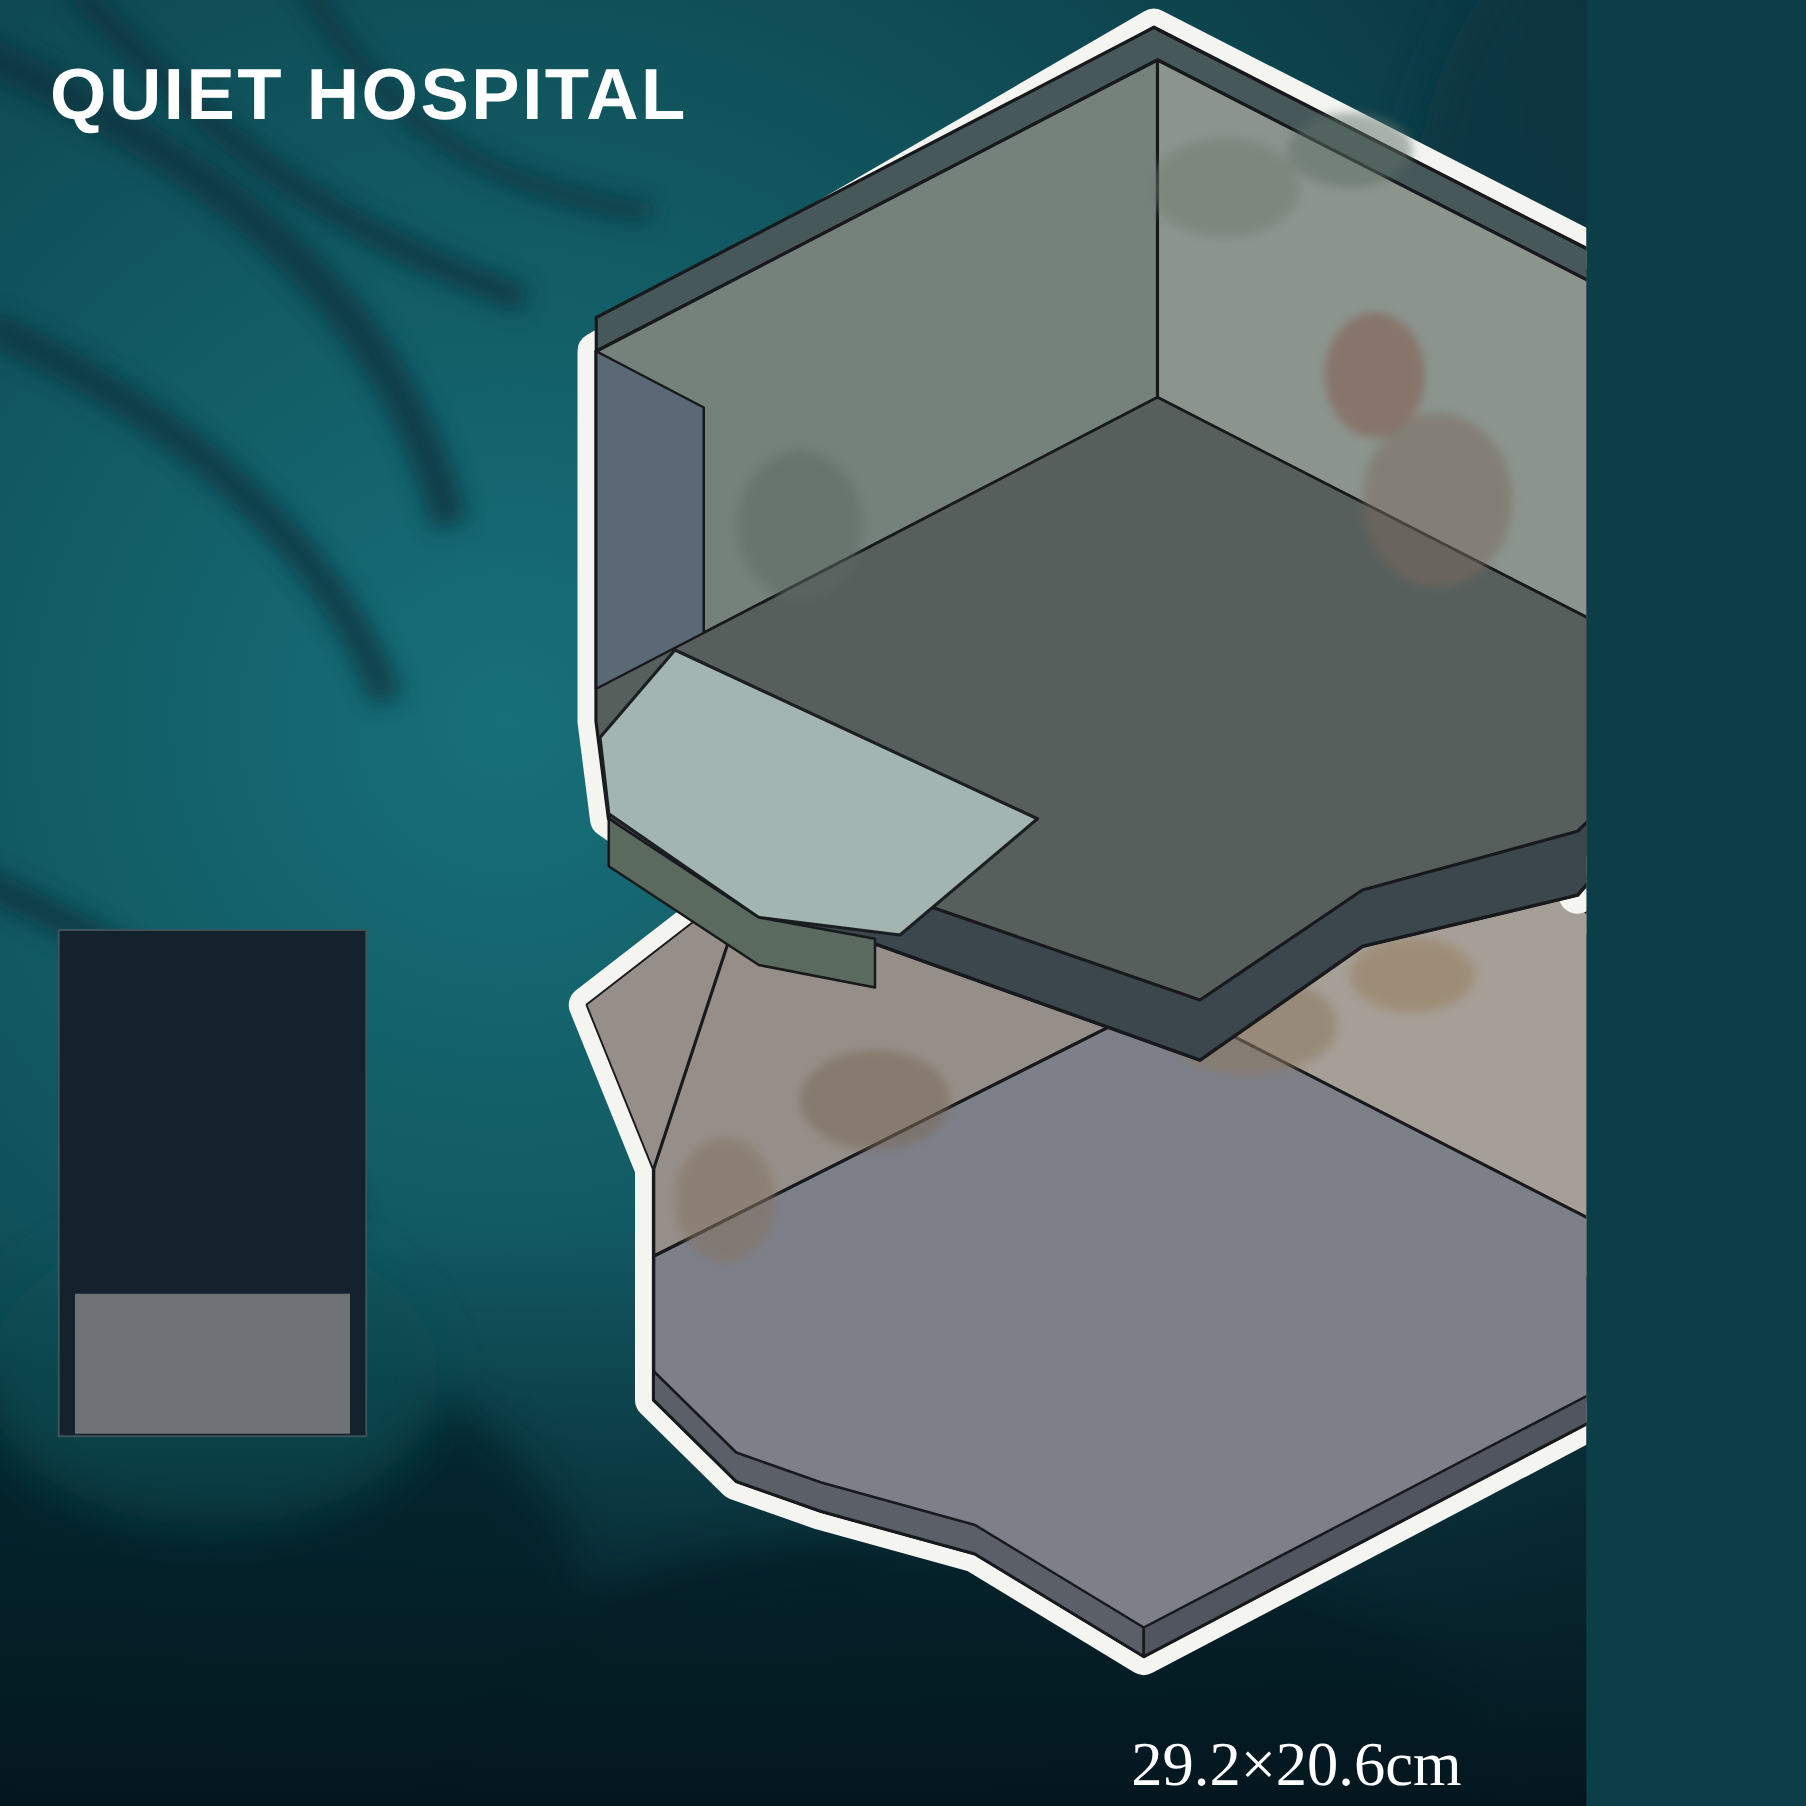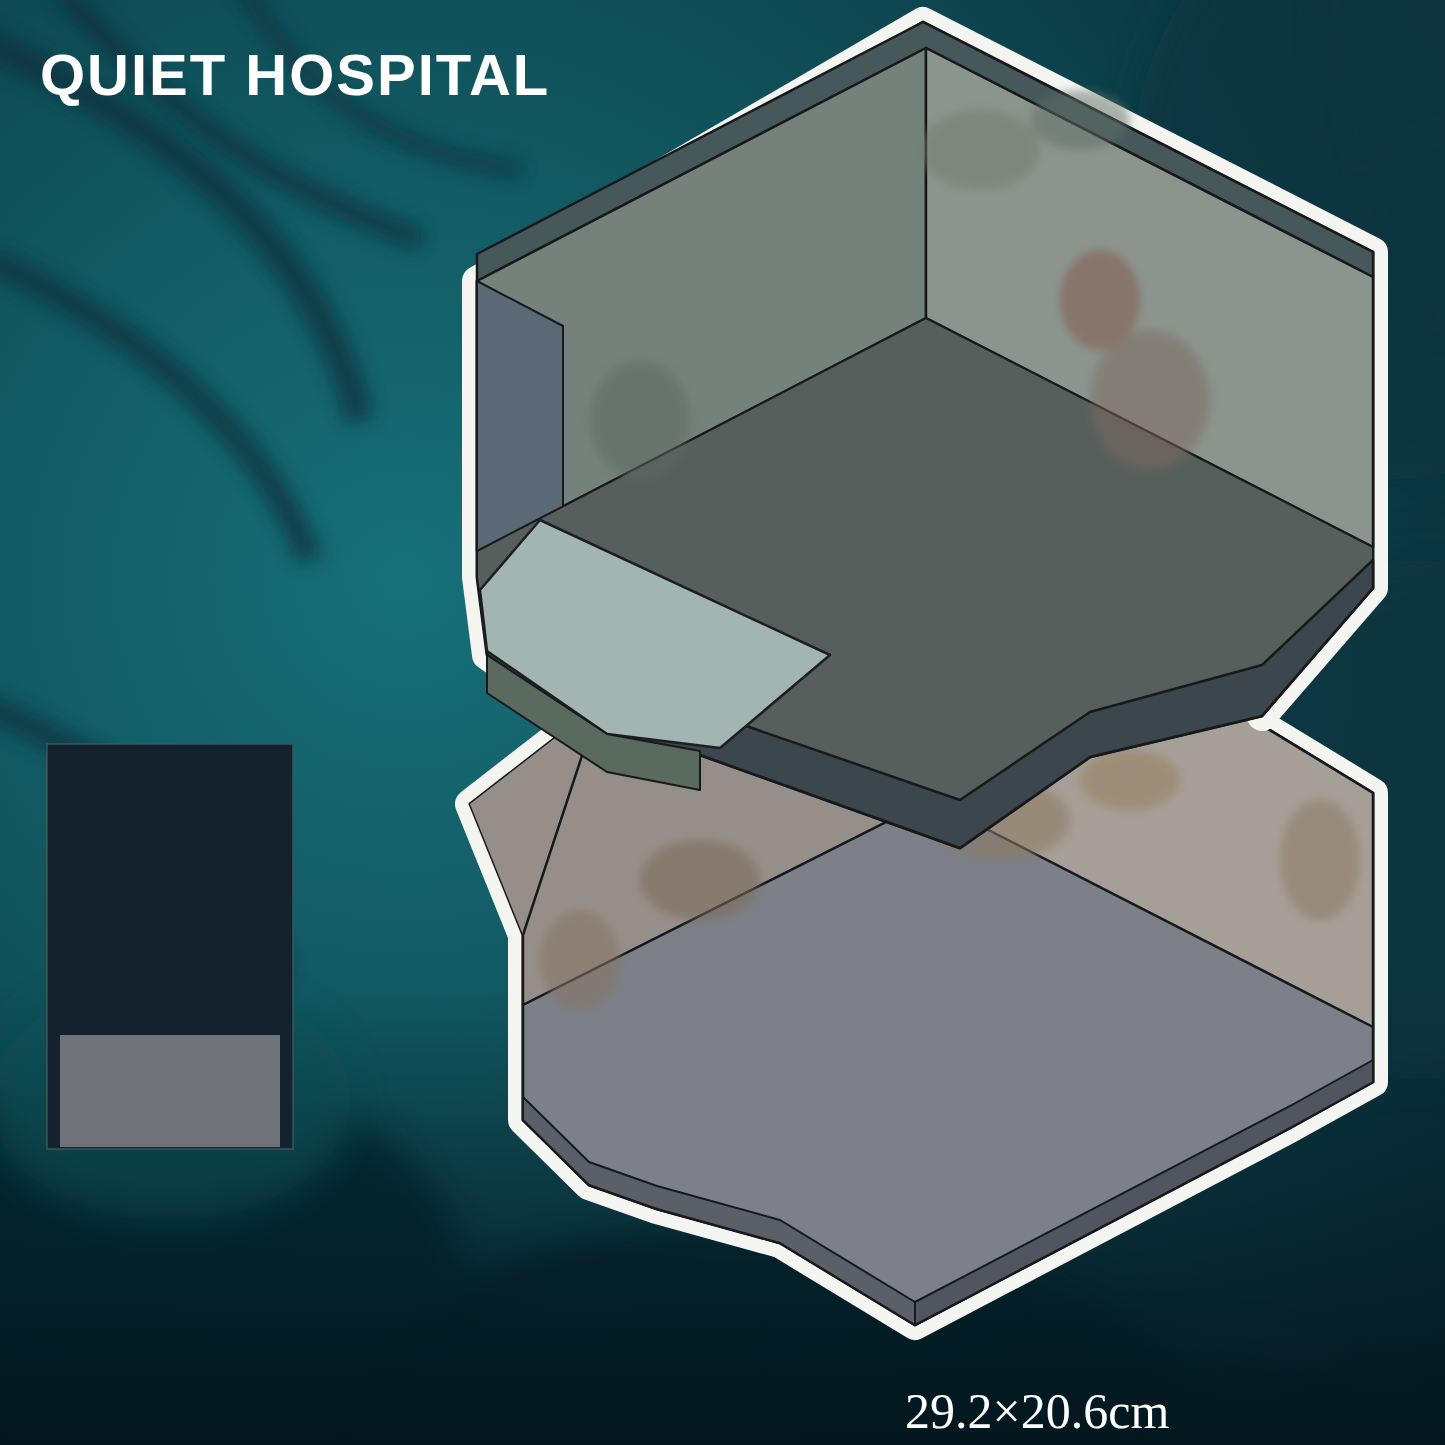--- a/index.html
+++ b/index.html
@@ -1,14 +1,14 @@
 <!DOCTYPE html>
 <html><head><meta charset="utf-8"><style>
 html,body{margin:0;padding:0;background:#0c3e48;}
-#page{width:1445px;height:1445px;position:relative;overflow:hidden;}
+#page{width:1269px;height:1445px;position:relative;overflow:hidden;}
 </style></head><body>
 <div id="page"><svg xmlns="http://www.w3.org/2000/svg" width="1445" height="1445" viewBox="0 0 1445 1445">
       <defs>
 <radialGradient id="bg1" cx="0.28" cy="0.40" r="0.95">
  <stop offset="0" stop-color="#17707a"></stop>
  <stop offset="0.35" stop-color="#11565f"></stop>
  <stop offset="0.65" stop-color="#0c3e48"></stop>
  <stop offset="1" stop-color="#07242e"></stop>
 </radialGradient>
 <linearGradient id="bgbot" x1="0" y1="0" x2="0" y2="1">

